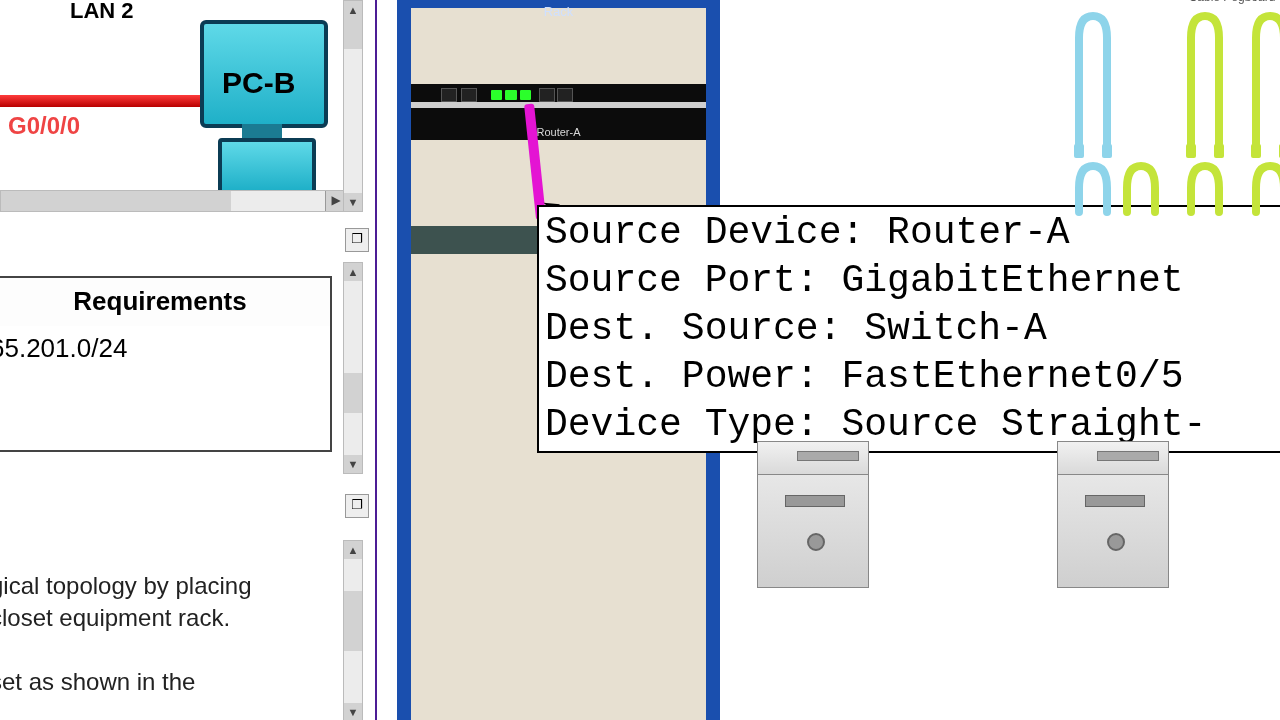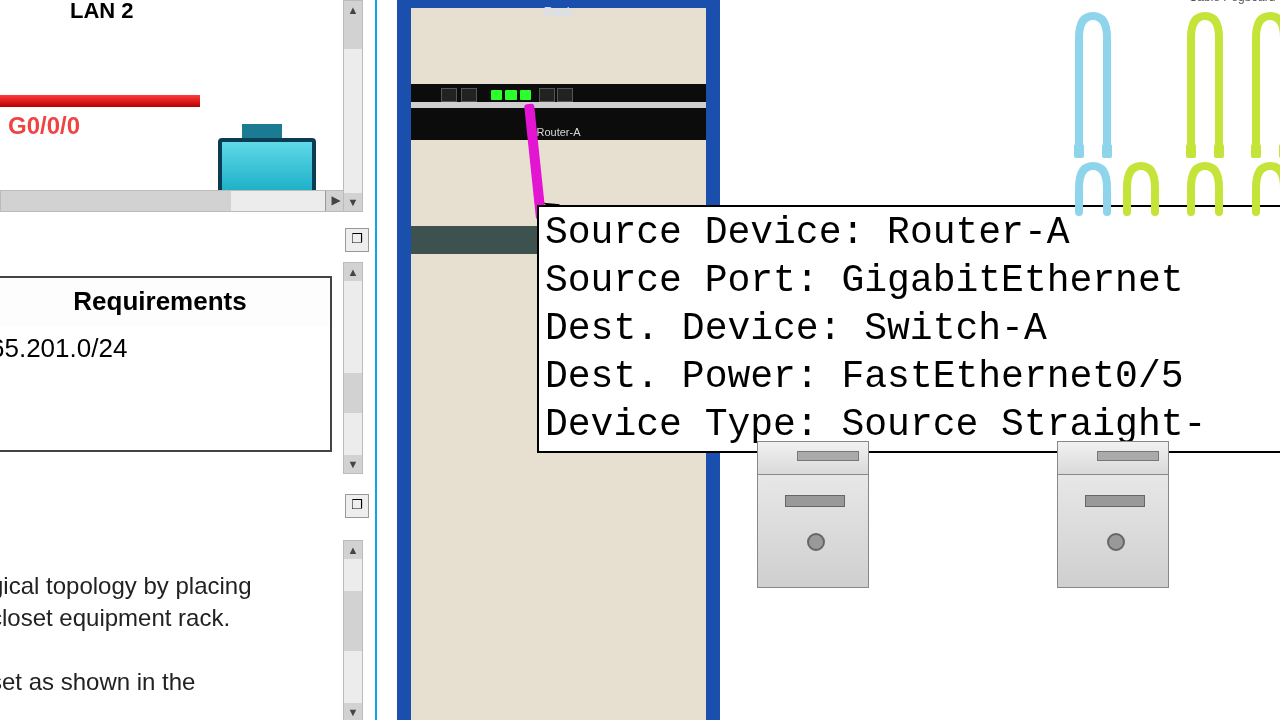--- a/index.html
+++ b/index.html
@@ -1,18 +1,18 @@
 <!DOCTYPE html>
 <html><head>
 <meta charset="utf-8">
 <style>
   html,body{margin:0;padding:0;font-family:Arial,Helvetica,sans-serif;background:#fff;width:1280px;height:720px;overflow:hidden}
   .root{position:relative;width:1280px;height:720px}
   
-  .left{position:absolute;left:0;top:0;width:375px;height:720px;border-right:2px solid #0ea5e9}
+  .left{position:absolute;left:0;top:0;width:375px;height:720px;border-right:2px solid #4c1d95}
   .topology{position:absolute;left:0;top:0;width:345px;height:190px;background:#fff;overflow:hidden}
   .lan2{position:absolute;left:70px;top:-2px;font-weight:bold;font-size:22px}
   .pc{position:absolute;left:200px;top:10px;width:130px;height:165px}
   .pc .monitor{position:absolute;left:0;top:10px;width:120px;height:100px;border:4px solid #0b3c54;border-radius:6px;background:linear-gradient(#5fd9e8,#1fb0c8)}
   .pc .screen-label{position:absolute;left:18px;top:42px;font-size:30px;font-weight:bold;color:#000}
   .pc .stand{position:absolute;left:42px;top:114px;width:40px;height:14px;background:#1b7b92}
   .pc .base{position:absolute;left:18px;top:128px;width:90px;height:48px;border:4px solid #0b3c54;border-radius:4px;background:linear-gradient(#5fd9e8,#1fb0c8)}
   .red-line{position:absolute;left:0;top:95px;width:200px;height:12px;background:linear-gradient(#ff3c3c,#b80000)}
   .iface-label{position:absolute;left:8px;top:112px;font-size:24px;font-weight:bold;color:#ef4444}
   .hscroll{position:absolute;left:0;top:190px;width:345px;height:20px;background:#ececec;border:1px solid #bbb}
@@ -63,20 +63,23 @@
 <body>
 
 <div class="root">
 
   <div class="left">
     <div class="topology">
       <div class="lan2">LAN 2</div>
       <div class="red-line"></div>
       <div class="iface-label">G0/0/0</div>
       <div class="pc">
+        <div class="monitor">
+            <div class="screen-label">PC-B</div>
+          </div>
         <div class="stand"></div>
         <div class="base"></div>
       </div>
     </div>
     <div class="hscroll">
       <div class="thumb"></div>
       <div class="rarrow">▶</div>
     </div>
     <div class="vscr" style="top:0;height:210px">
       <div class="arr">▲</div>
@@ -125,21 +128,21 @@
         <div class="lab">Router-A</div>
       </div>
       <div class="cable"></div>
       <div class="cursor">➤</div>
       <div class="switch"></div>
     </div>
 
     <div class="tooltip">
       <div><span>Source Device:</span> <span>Router-A</span></div>
       <div><span>Source Port:</span> <span>GigabitEthernet</span></div>
-      <div><span>Dest. Device:</span> <span>Switch-A</span></div>
+      <div><span>Dest. Source:</span> <span>Switch-A</span></div>
       <div><span>Dest. Power:</span> <span>FastEthernet0/5</span></div>
       <div><span>Device Type:</span> <span>Source Straight-</span></div>
     </div>
 
     <div class="peg">
       <div class="lab">Cable Pegboard</div>
       <div id="cable-holder">
           <div class="cable-bundle" style="left: 348px;"><svg viewBox="0 0 56 150">
     <path d="M14 144 L14 30 Q14 8 28 8 Q42 8 42 30 L42 144" fill="none" stroke="#8ed4ea" stroke-width="8" stroke-linecap="round"></path>
     <rect x="9" y="136" width="10" height="14" fill="#8ed4ea" rx="2"></rect>

